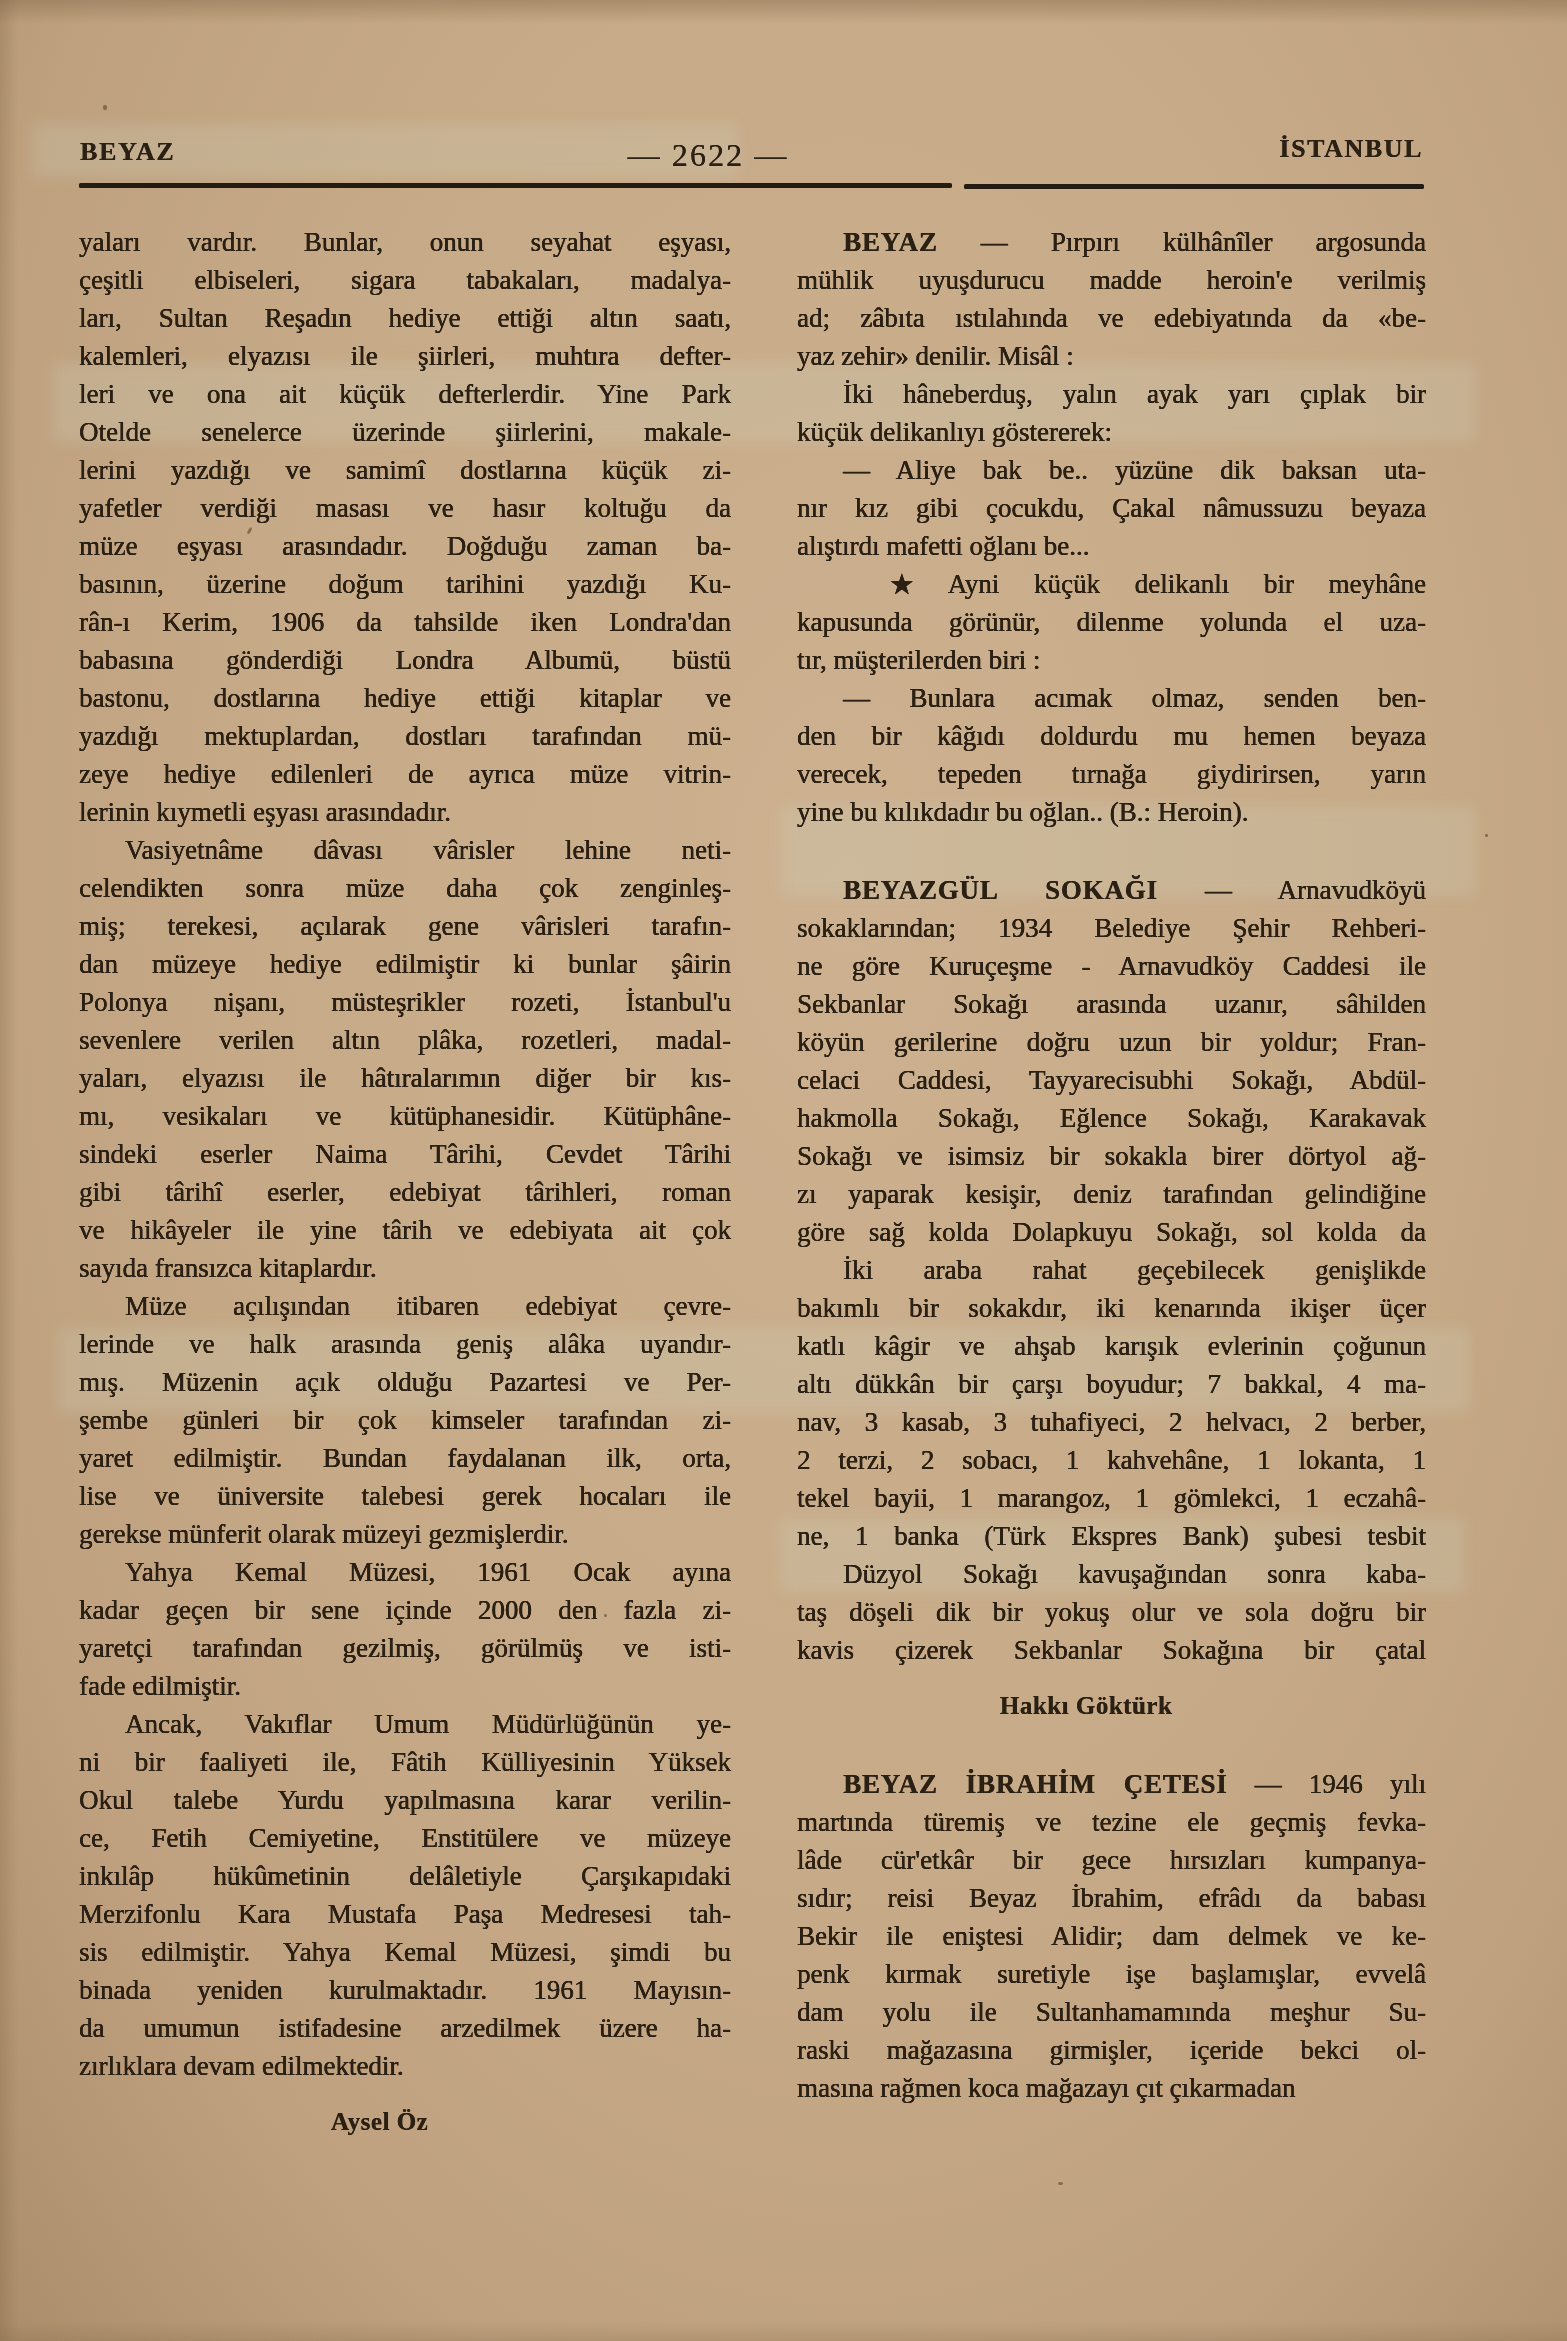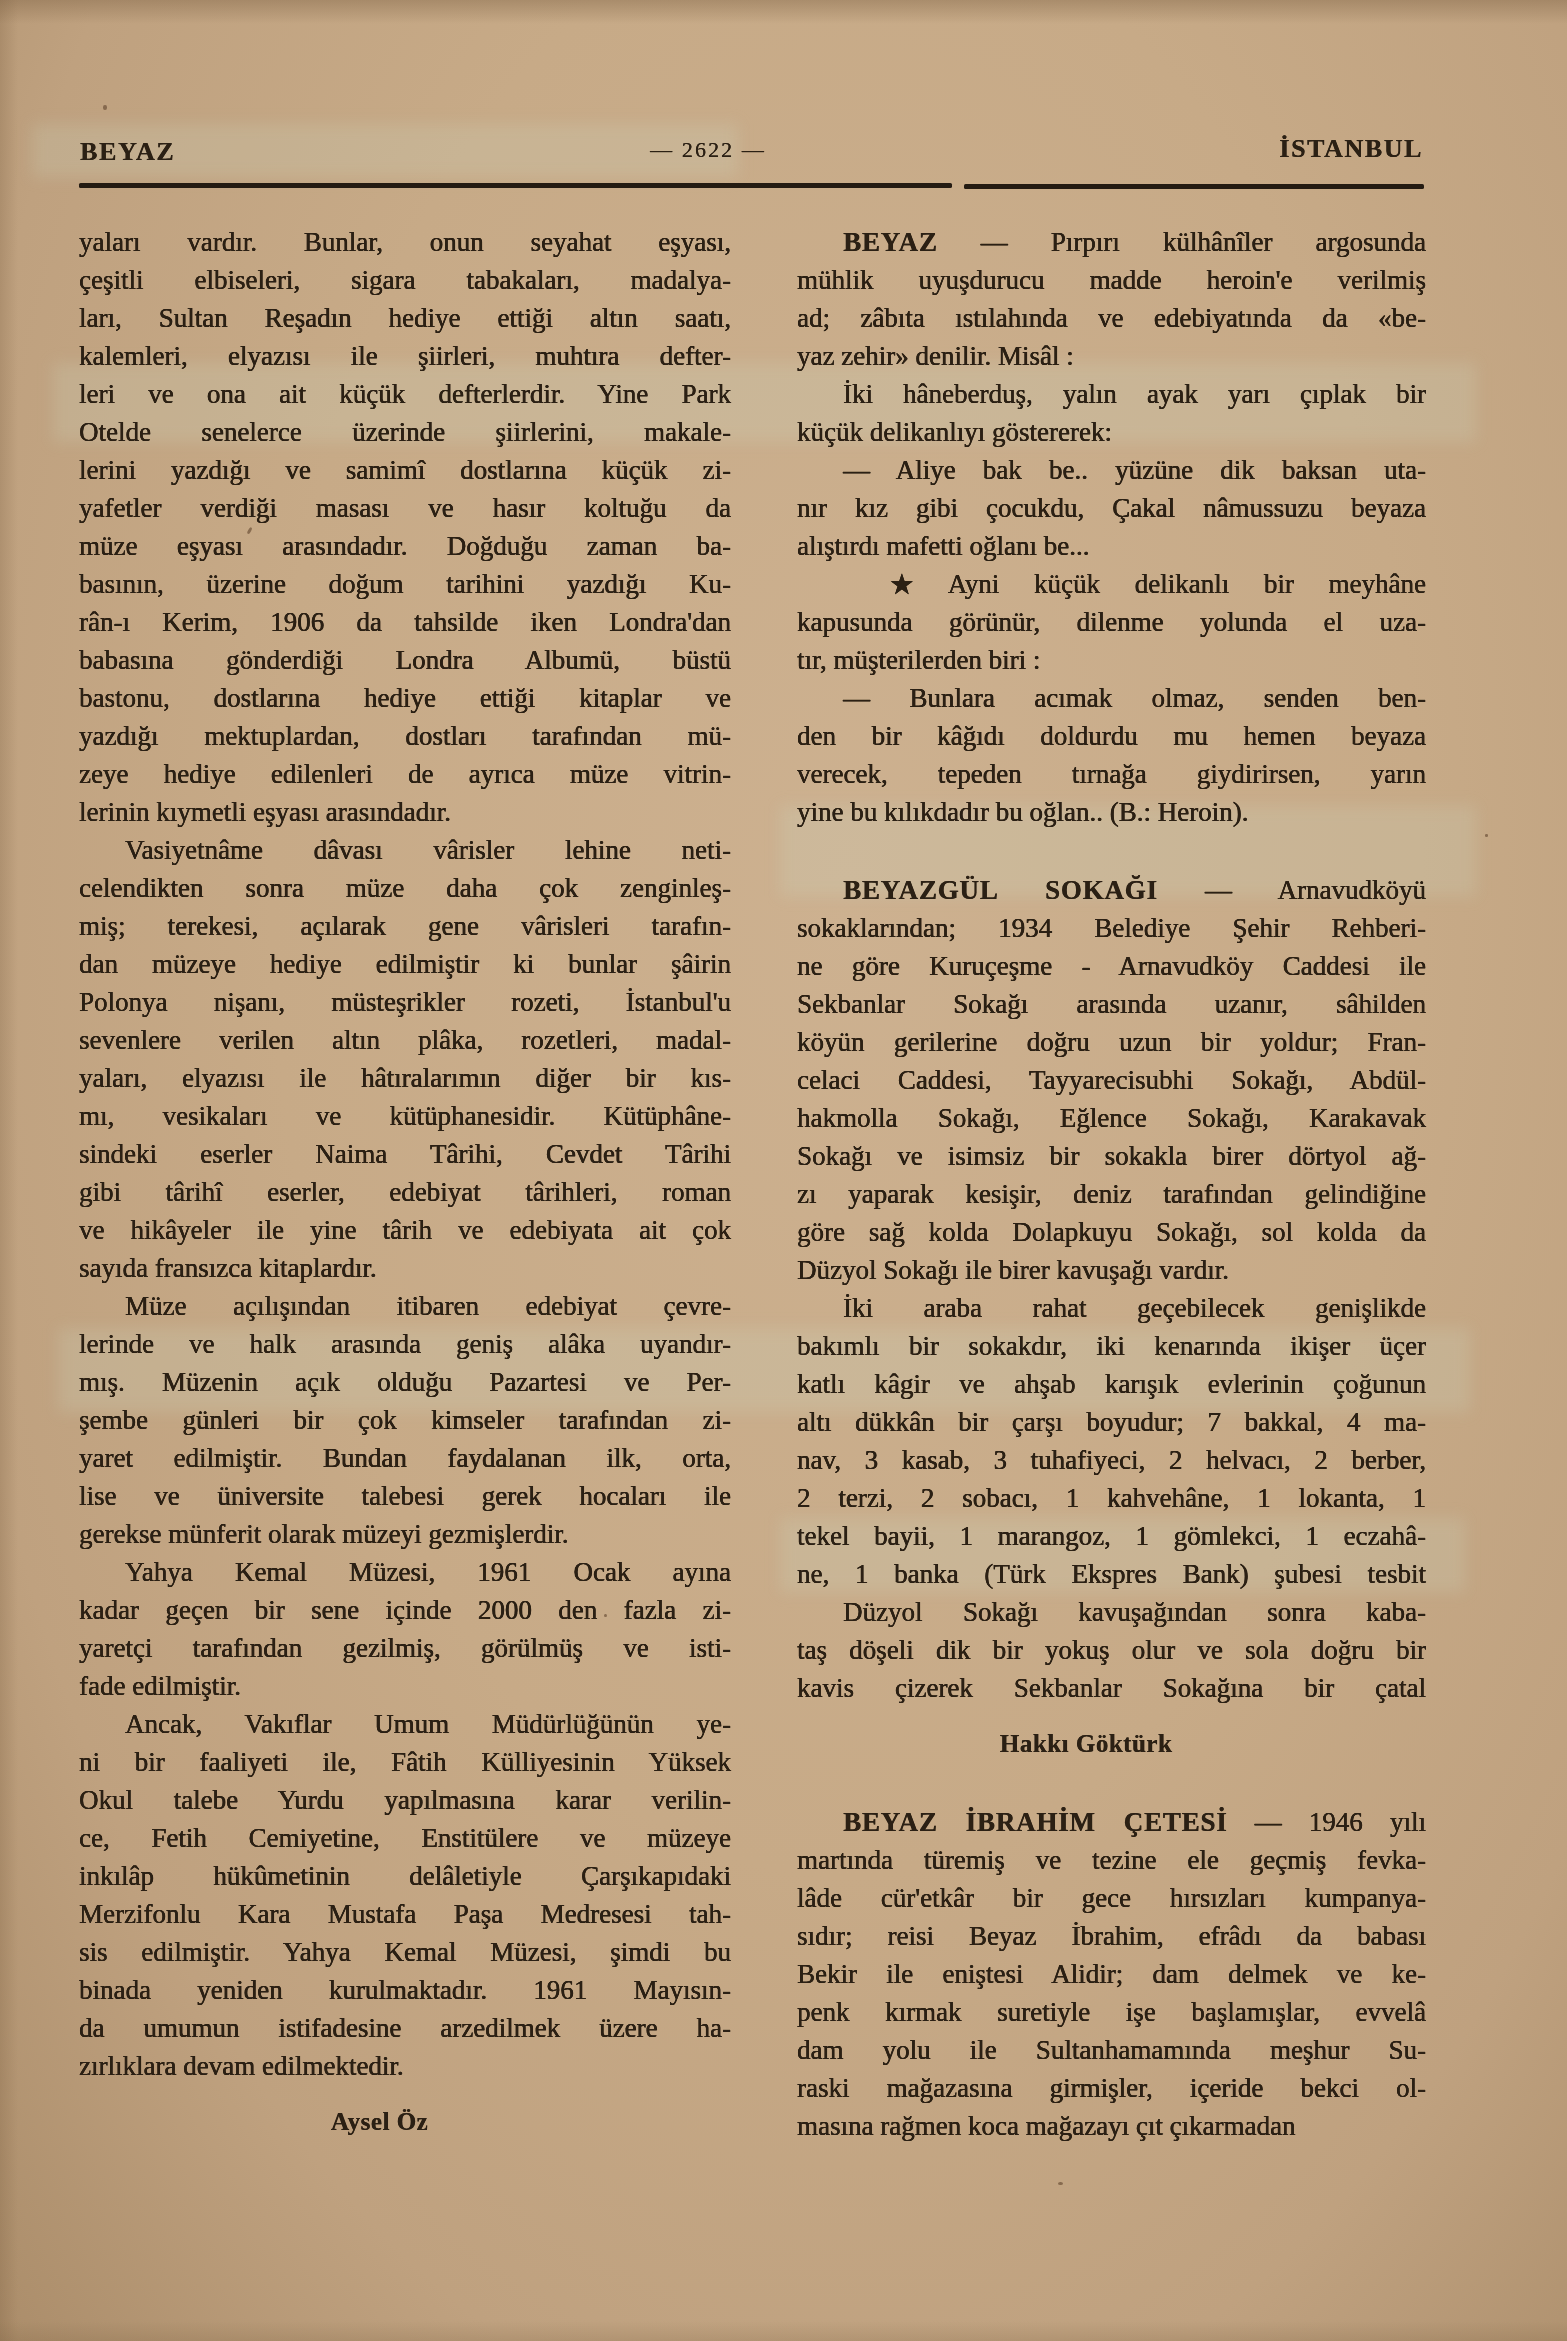--- a/index.html
+++ b/index.html
@@ -25,21 +25,21 @@
     background:linear-gradient(90deg,rgba(120,92,62,0.25),rgba(120,92,62,0));pointer-events:none;}
   .edge-bottom{position:absolute;left:0;bottom:0;width:100%;height:21px;
     background:linear-gradient(rgba(120,92,62,0),rgba(120,92,62,0.22));pointer-events:none;}
 
   header{position:absolute;left:0;top:133px;width:100%;height:37px;}
   .hword{font-weight:bold;font-size:26px;letter-spacing:1.6px;line-height:32px;
     text-shadow:0.3px 0 0 currentColor;}
   .hleft{position:absolute;left:80px;top:3.2px;}
   .hright{position:absolute;right:145px;top:0;}
   .hnum{position:absolute;left:708px;transform:translateX(-50%);top:4.2px;
-    font-size:22px;letter-spacing:2.1px;text-shadow:0.2px 0 0 currentColor;}
+    font-size:32px;letter-spacing:2.1px;text-shadow:0.2px 0 0 currentColor;}
 
   .rule{position:absolute;top:183px;height:4.7px;background:#241b12;border-radius:1.6px;}
   .rule-a{left:79px;width:873px;}
   .rule-b{left:964px;width:460px;transform:translateY(1.1px);}
 
   .col{position:absolute;top:223px;font-size:27px;line-height:38px;
     text-shadow:0.3px 0 0 currentColor, -0.1px 0 0 currentColor;}
   .col-left{left:79px;width:652px;}
   .col-right{left:797px;width:629px;}
 
@@ -174,21 +174,20 @@
           <div class="tline first"><b>BEYAZGÜL SOKAĞI</b> — Arnavudköyü</div>
           <div class="tline">sokaklarından; 1934 Belediye Şehir Rehberi-</div>
           <div class="tline">ne göre Kuruçeşme - Arnavudköy Caddesi ile</div>
           <div class="tline">Sekbanlar Sokağı arasında uzanır, sâhilden</div>
           <div class="tline">köyün gerilerine doğru uzun bir yoldur; Fran-</div>
           <div class="tline">celaci Caddesi, Tayyarecisubhi Sokağı, Abdül-</div>
           <div class="tline">hakmolla Sokağı, Eğlence Sokağı, Karakavak</div>
           <div class="tline">Sokağı ve isimsiz bir sokakla birer dörtyol ağ-</div>
           <div class="tline">zı yaparak kesişir, deniz tarafından gelindiğine</div>
           <div class="tline">göre sağ kolda Dolapkuyu Sokağı, sol kolda da</div>
-          <div class="tline plast">Düzyol Sokağı ile birer kavuşağı vardır.</div>
         </div>
         <div class="para">
           <div class="tline first">İki araba rahat geçebilecek genişlikde</div>
           <div class="tline">bakımlı bir sokakdır, iki kenarında ikişer üçer</div>
           <div class="tline">katlı kâgir ve ahşab karışık evlerinin çoğunun</div>
           <div class="tline">altı dükkân bir çarşı boyudur; 7 bakkal, 4 ma-</div>
           <div class="tline">nav, 3 kasab, 3 tuhafiyeci, 2 helvacı, 2 berber,</div>
           <div class="tline">2 terzi, 2 sobacı, 1 kahvehâne, 1 lokanta, 1</div>
           <div class="tline">tekel bayii, 1 marangoz, 1 gömlekci, 1 eczahâ-</div>
           <div class="tline">ne, 1 banka (Türk Ekspres Bank) şubesi tesbit</div>

